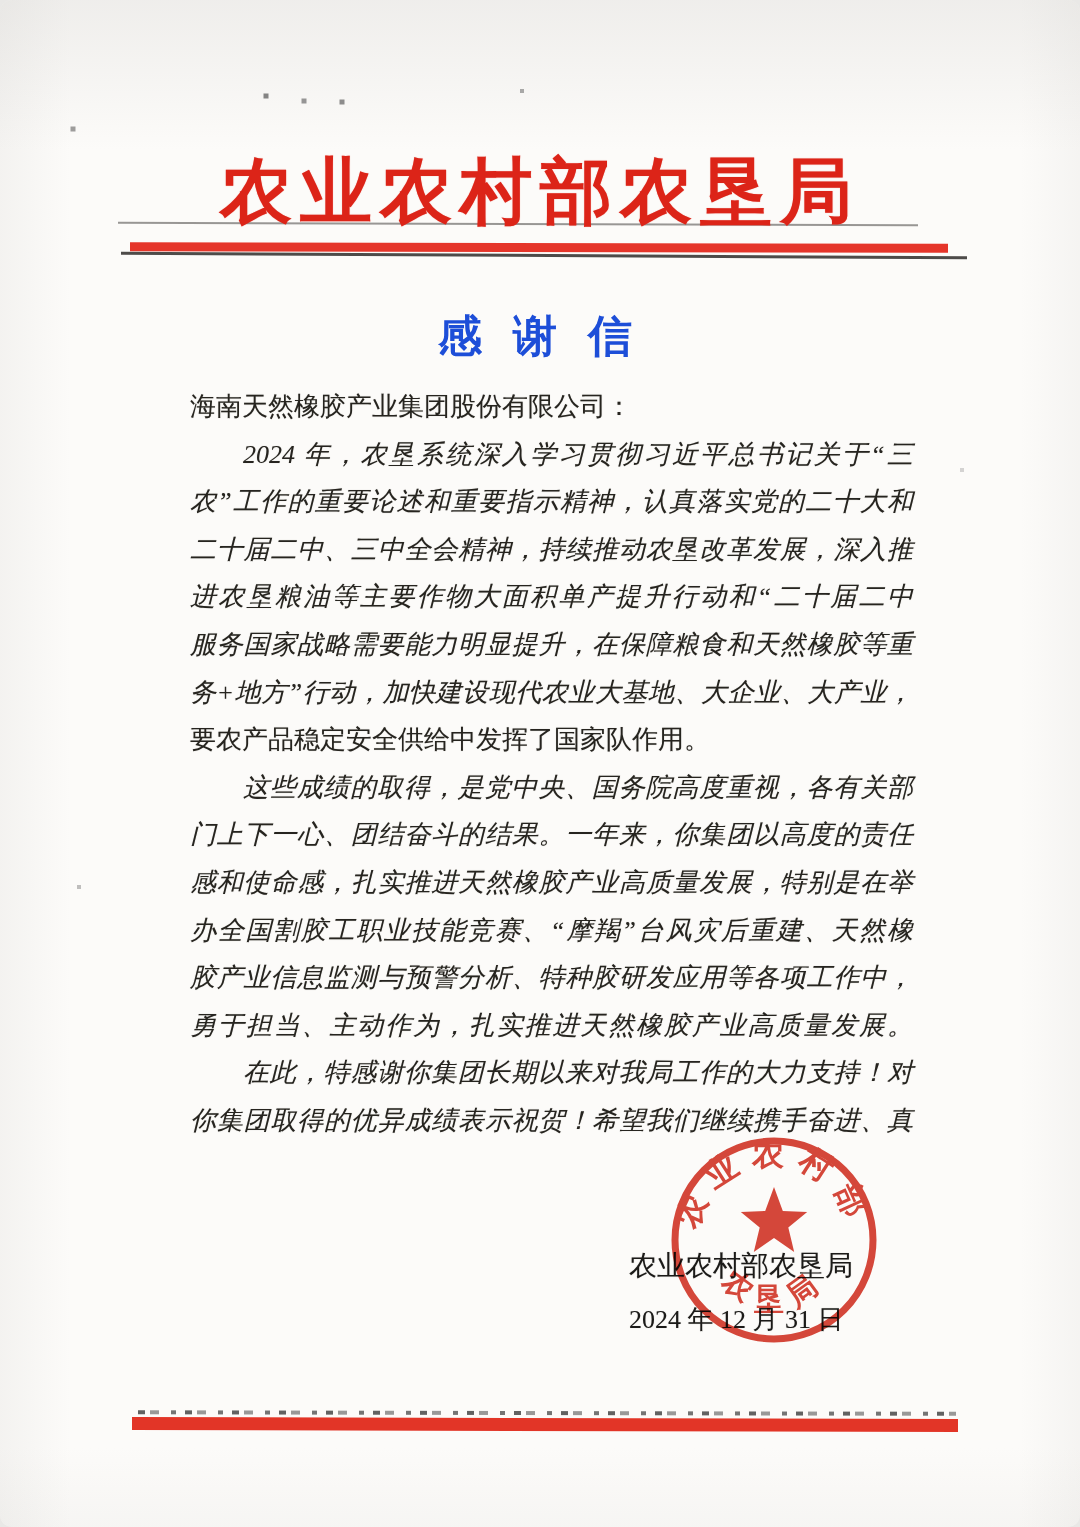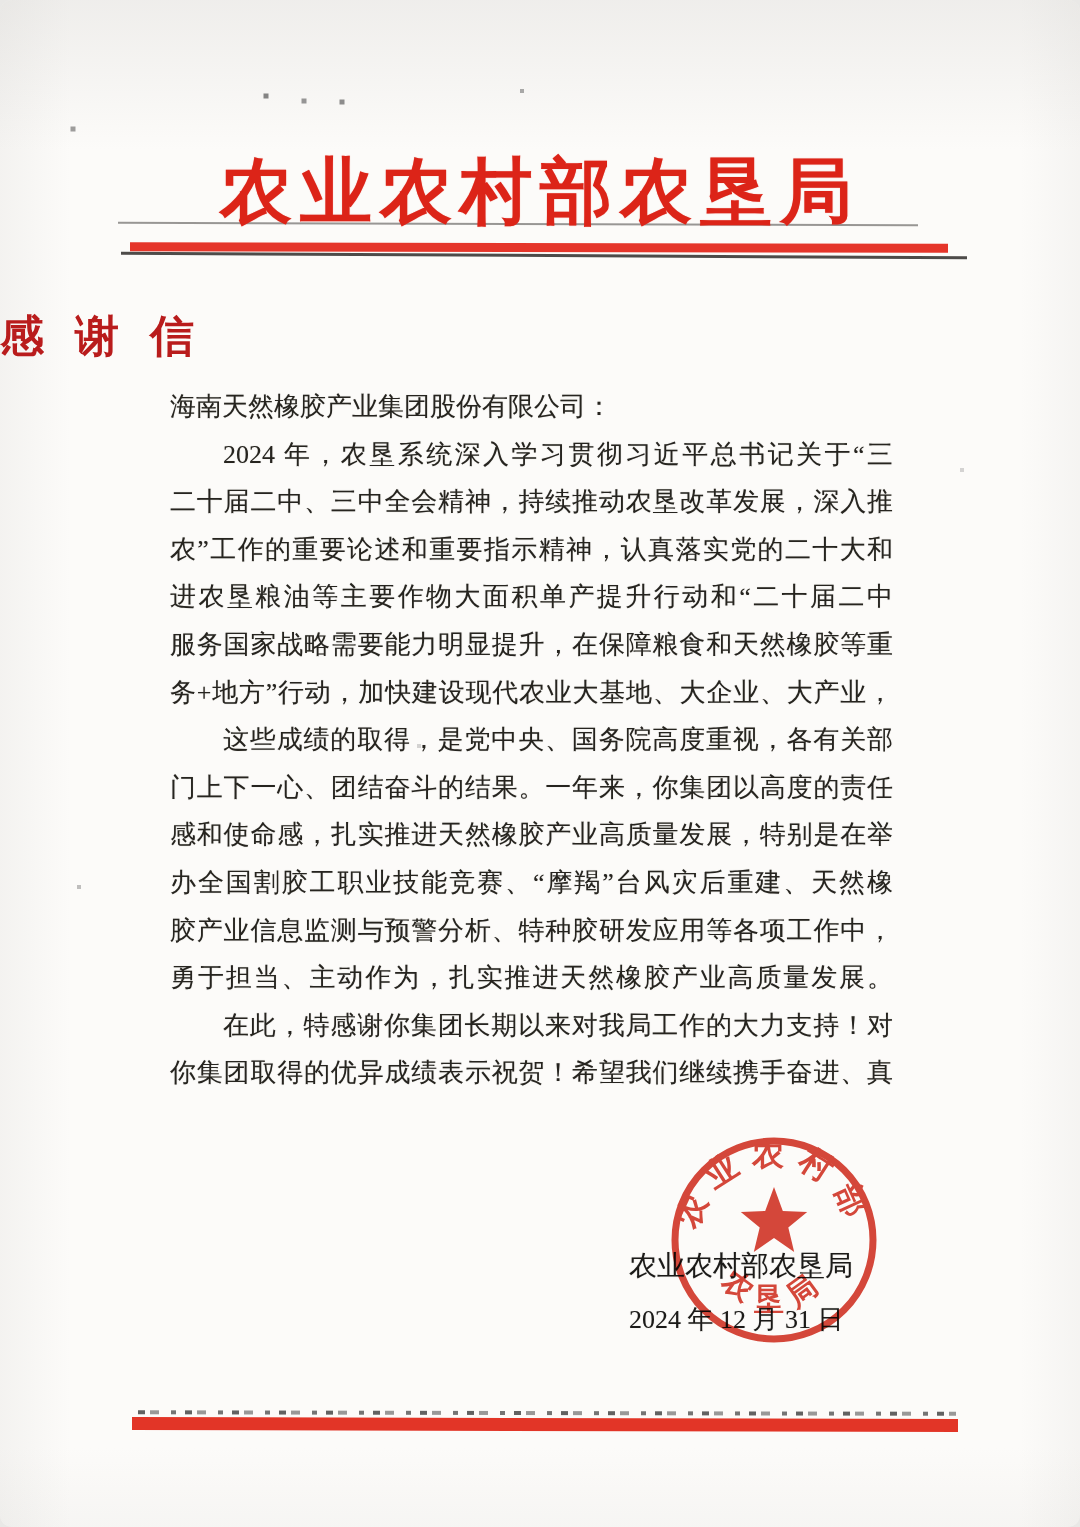--- a/index.html
+++ b/index.html
@@ -43,35 +43,35 @@
     z-index:2;
   }
   .rule-gray-top{
     position:absolute; top:254px; left:121px; width:846px; height:2.5px;
     background:#4d4b49;
     transform:rotate(0.30deg);
     z-index:2;
   }
   .doc-title{
     position:absolute; top:312px; left:0; width:100%;
-    text-align:left;
+    text-align:center;
     font-size:44px; line-height:50px; font-weight:bold;
-    color:#b91c1c;
+    color:#1d4ed8;
     letter-spacing:10px;
     z-index:2;
   }
   .body-block{
-    position:absolute; top:383px; left:170px; width:723px;
+    position:absolute; top:383px; left:190px; width:723px;
     font-size:26px; line-height:47.6px;
     color:#26241f;
     z-index:2;
     text-shadow:0 0 1px rgba(45,42,38,.30);
   }
   .line{ text-align:justify; text-align-last:left; }
-  .line.fill{ text-align-last:justify; }
+  .line.fill{ text-align-last:justify;font-style:italic; }
   .line.indent{ text-indent:53px; }
   .signature{
     position:absolute; top:1246px; left:629px; width:224px;
     font-size:28px; line-height:40px;
     color:#1b1a18;
     text-align:justify; text-align-last:justify;
     z-index:2;
     text-shadow:0 0 1px rgba(45,42,38,.30);
   }
   .date-line{
@@ -129,25 +129,26 @@
   <div class="artifact-line"></div>
   <div class="rule-red-top"></div>
   <div class="rule-gray-top"></div>
 
   <div class="doc-title">感 谢 信</div>
 
   <div class="body-block">
     <div class="line">海南天然橡胶产业集团股份有限公司：</div>
     <div>
         <div class="line indent fill">2024 年，农垦系统深入学习贯彻习近平总书记关于“三</div>
+        <div class="line fill">农”工作的重要论述和重要指示精神，认真落实党的二十大和</div>
         <div class="line fill">二十届二中、三中全会精神，持续推动农垦改革发展，深入推</div>
-        <div class="line fill">农”工作的重要论述和重要指示精神，认真落实党的二十大和</div>
         <div class="line fill">进农垦粮油等主要作物大面积单产提升行动和“二十届二中</div>
         <div class="line fill">服务国家战略需要能力明显提升，在保障粮食和天然橡胶等重</div>
         <div class="line fill">务+地方”行动，加快建设现代农业大基地、大企业、大产业，</div>
+        <div class="line">要农产品稳定安全供给中发挥了国家队作用。</div>
         <div class="line indent fill">这些成绩的取得，是党中央、国务院高度重视，各有关部</div>
         <div class="line fill">门上下一心、团结奋斗的结果。一年来，你集团以高度的责任</div>
         <div class="line fill">感和使命感，扎实推进天然橡胶产业高质量发展，特别是在举</div>
         <div class="line fill">办全国割胶工职业技能竞赛、“摩羯”台风灾后重建、天然橡</div>
         <div class="line fill">胶产业信息监测与预警分析、特种胶研发应用等各项工作中，</div>
         <div class="line fill">勇于担当、主动作为，扎实推进天然橡胶产业高质量发展。</div>
         <div class="line indent fill">在此，特感谢你集团长期以来对我局工作的大力支持！对</div>
         <div class="line fill">你集团取得的优异成绩表示祝贺！希望我们继续携手奋进、真</div>
       </div>
   </div>

